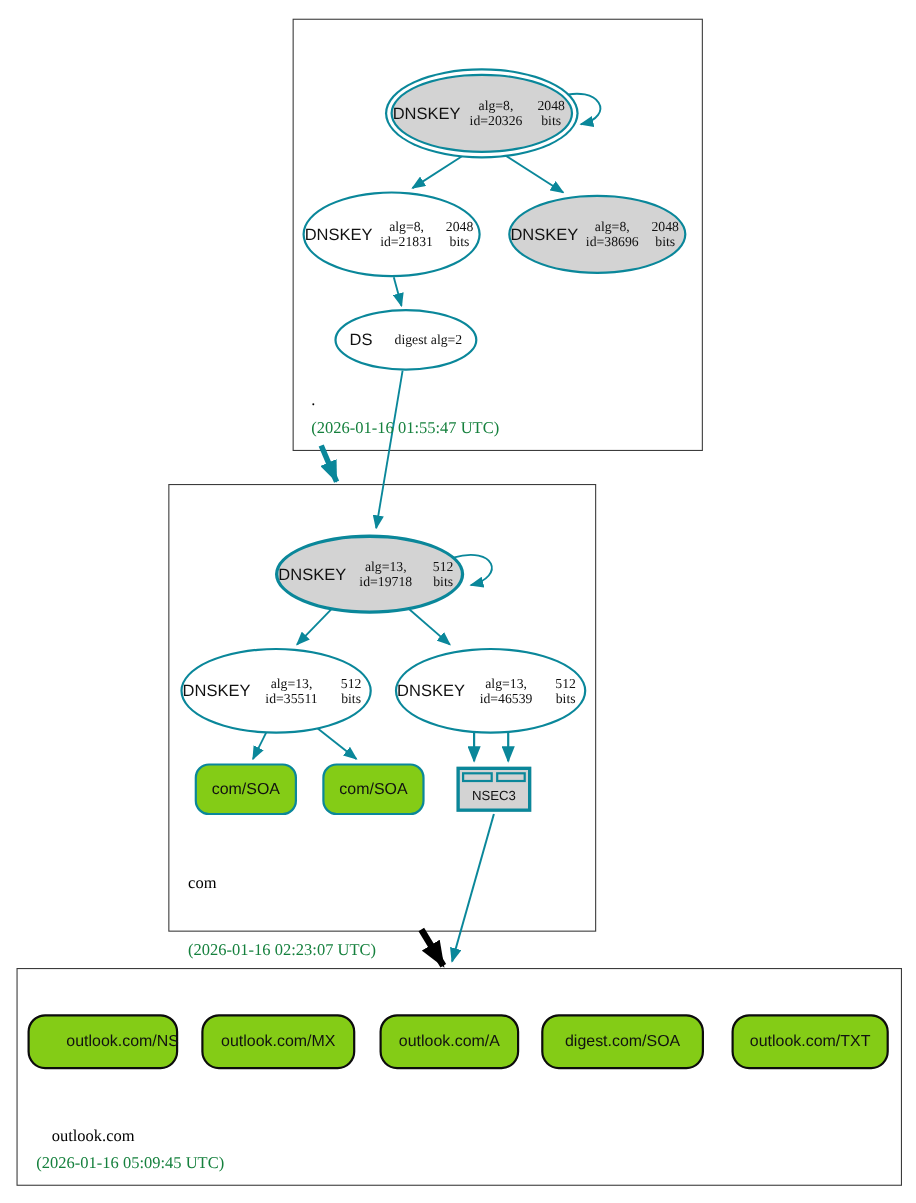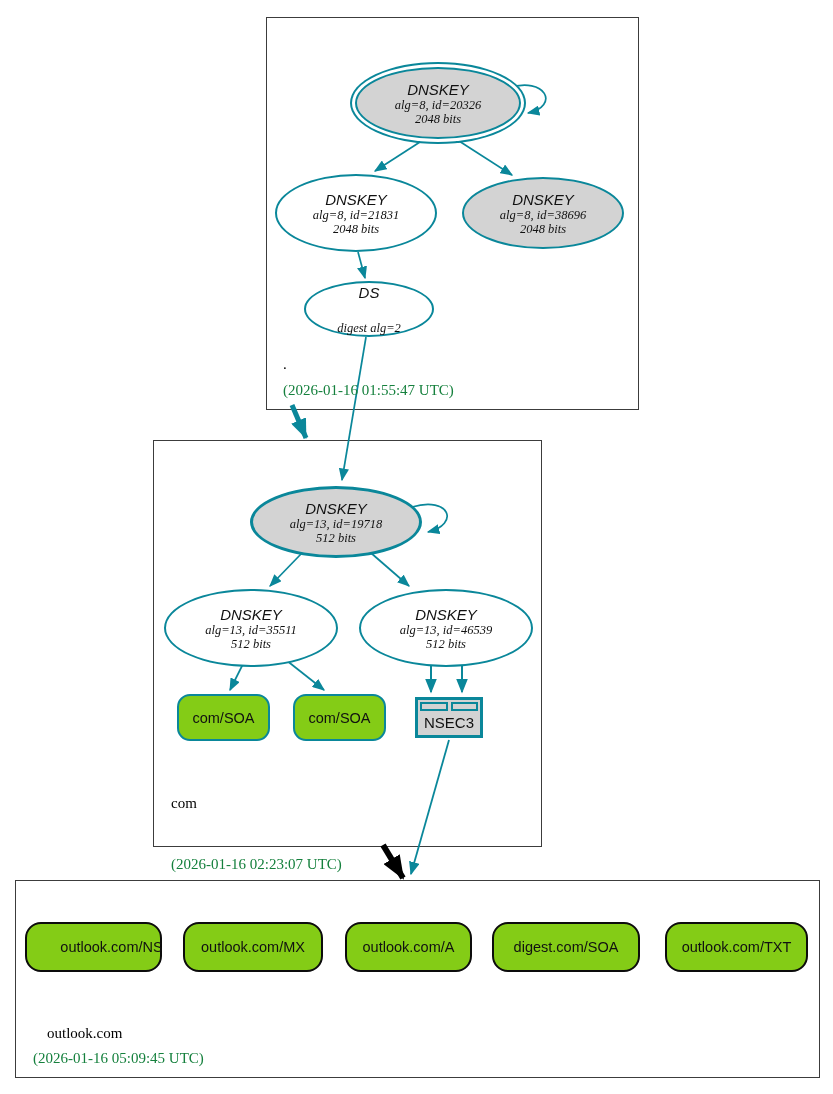--- a/index.html
+++ b/index.html
@@ -1,39 +1,39 @@
 <!DOCTYPE html>
 <html><head>
 <meta charset="utf-8">
 <style>
   html,body{margin:0;padding:0;background:#ffffff;}
   #stage{position:relative;width:833px;height:1094px;background:#fff;overflow:hidden;
          font-family:"Liberation Sans",sans-serif;}
   .zonebox{position:absolute;border:1px solid #3c3c3c;background:transparent;}
   .zonelabel{position:absolute;font-family:"Liberation Serif",serif;font-size:15px;color:#000;white-space:nowrap;}
   .zonets{position:absolute;font-family:"Liberation Serif",serif;font-size:15px;color:#15803d;white-space:nowrap;}
-  .ellipse{position:absolute;border-radius:50%;display:flex;flex-direction:column;
-           align-items:center;justify-content:center;text-align:left;box-sizing:border-box;font-style:italic;}
+  .ellipse{position:absolute;border-radius:50%;display:flex;flex-direction:row;
+           align-items:center;justify-content:center;text-align:center;box-sizing:border-box;}
   .ellipse .t{font-family:"Liberation Sans",sans-serif;font-size:15px;color:#111;line-height:17px;}
   .ellipse .d{font-family:"Liberation Serif",serif;font-size:12.5px;color:#111;line-height:14px;}
   .teal2{border:2px solid #0a879a;}
   .teal3{border:3px solid #0a879a;}
   .fillgray{background:#d3d3d3;}
   .fillwhite{background:#ffffff;}
   .ksk-double{box-shadow:0 0 0 3px #ffffff,0 0 0 5px #0a879a;}
   .rrset{position:absolute;box-sizing:border-box;display:flex;align-items:center;justify-content:center;
          font-size:14.5px;color:#111;background:#84cc16;}
   .rrset.teal{border:2px solid #0a879a;border-radius:13px;}
   .rrset.black{border:2px solid #0c0c0c;border-radius:16px;}
   .nsec3{position:absolute;box-sizing:border-box;border:3px solid #0a879a;background:#d3d3d3;
          display:flex;flex-direction:column;}
   .nsec3 .cells{display:flex;gap:3px;padding:2px 2px 0 2px;}
   .nsec3 .cell{flex:1;height:9px;border:2px solid #0a879a;background:#d3d3d3;box-sizing:border-box;}
   .nsec3 .lbl{flex:1;display:flex;align-items:center;justify-content:center;
-              font-size:15px;color:#111;padding-bottom:1px;}
+              font-size:12px;color:#111;padding-bottom:1px;}
   svg.edges{position:absolute;left:0;top:0;pointer-events:none;}
 </style>
 </head>
 <body>
 
 <div id="stage">
 
   <div class="zonebox" style="left:266px;top:17px;width:371px;height:391px;"></div>
   <div class="zonebox" style="left:153px;top:440px;width:387px;height:405px;"></div>
   <div class="zonebox" style="left:15px;top:880px;width:803px;height:196px;"></div>

